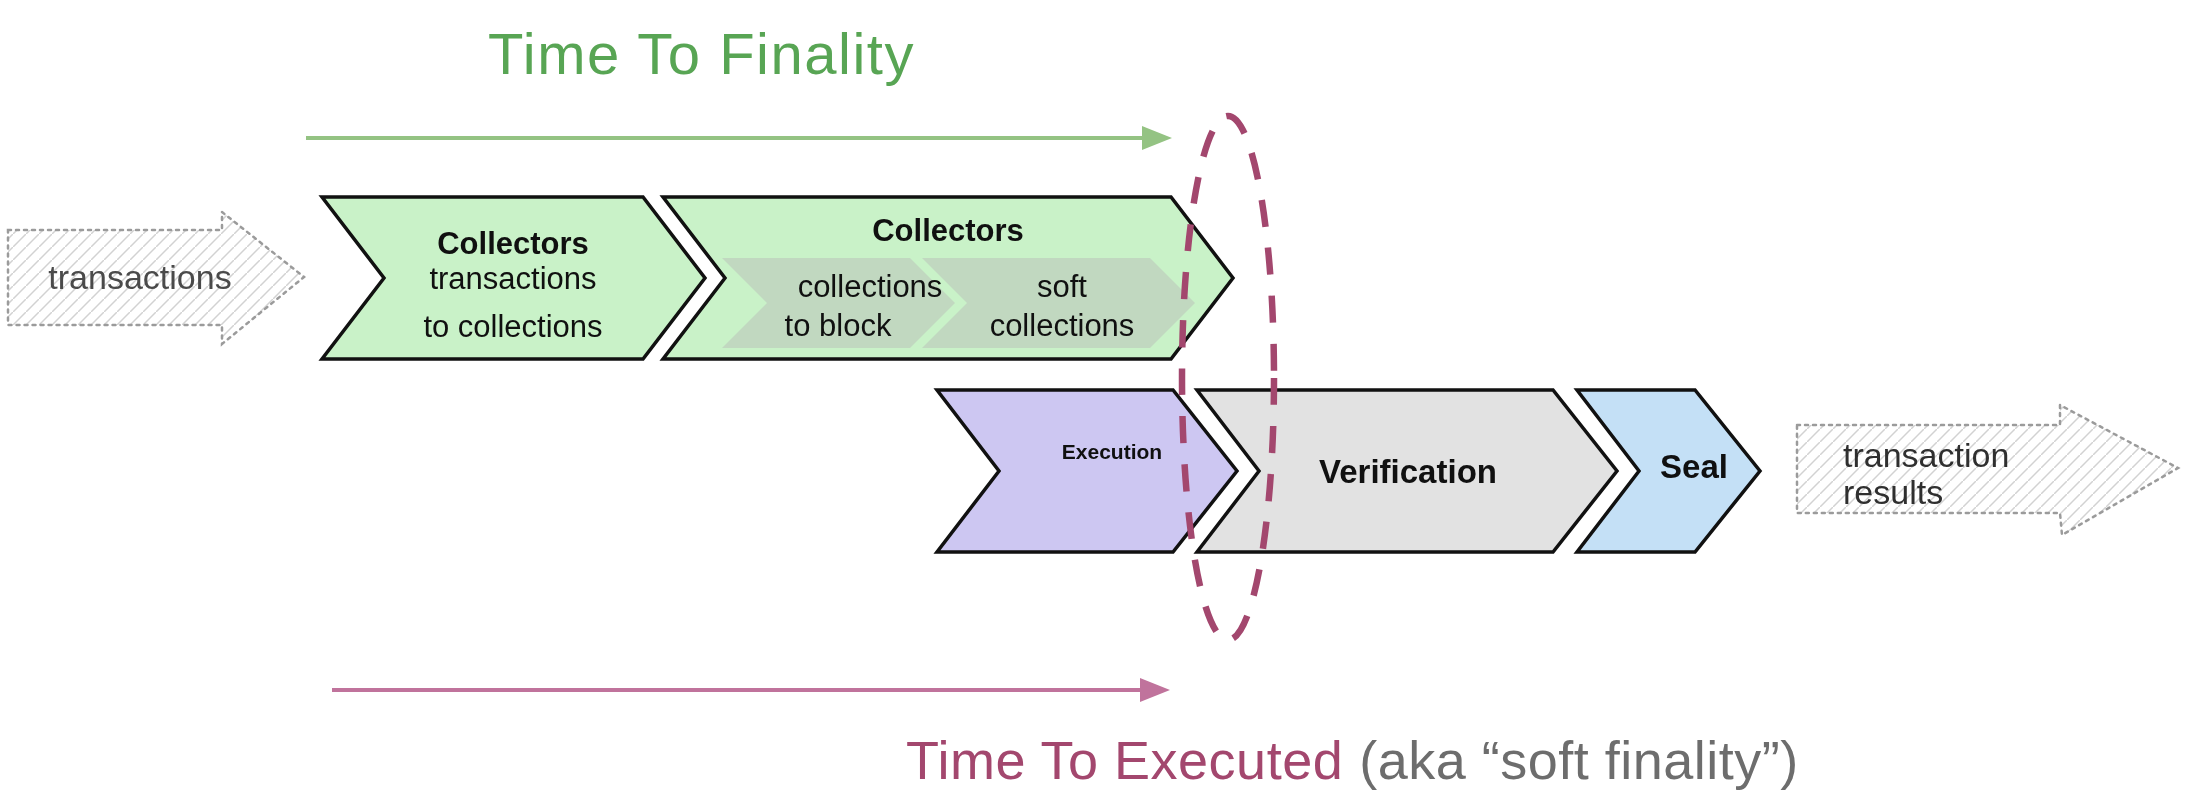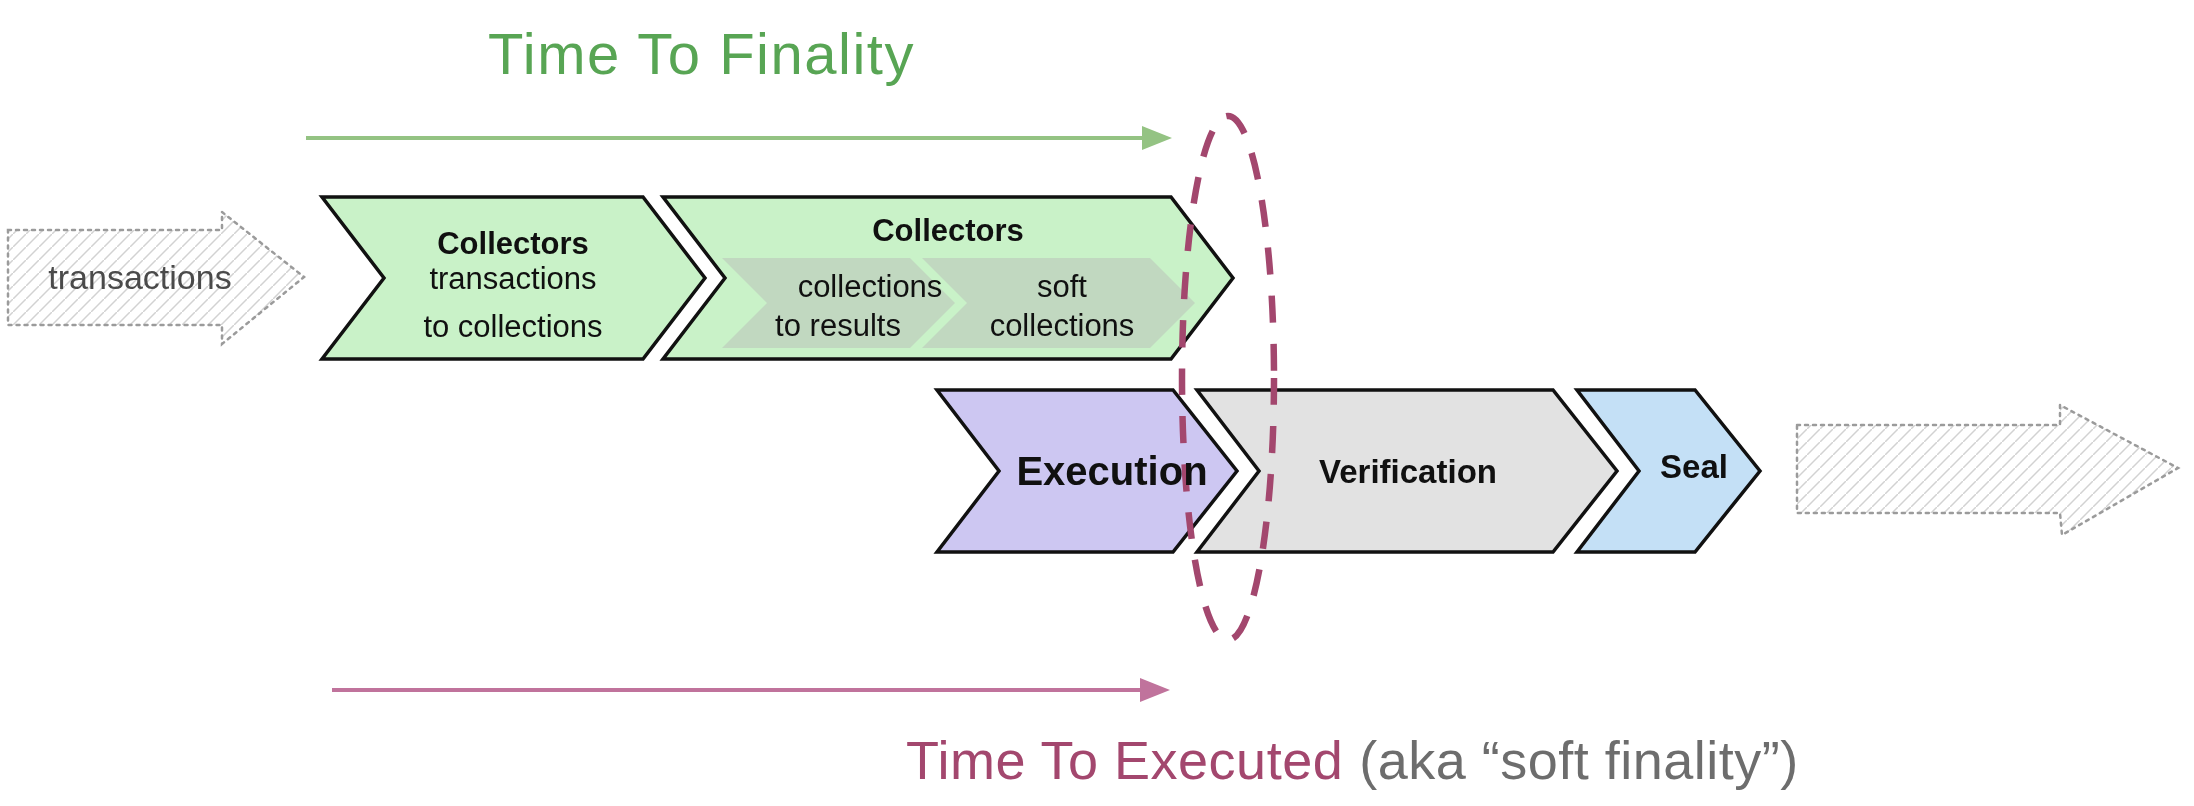--- a/index.html
+++ b/index.html
@@ -53,28 +53,32 @@
   </svg>
 
   <div id="executed-caption">
     <span class="main">Time To Executed</span><span class="suffix">(aka “soft finality”)</span>
   </div>
 
   <div id="finality-title">Time To Finality</div>
 
   <div class="sketch-lbl" style="left:140px;top:277px;">transactions</div>
 
+  <div id="output-label">
+    <div>transaction</div>
+    <div>results</div>
+  </div>
 
   <div class="lbl b" style="left:513px;top:243px;">Collectors</div>
   <div class="lbl" style="left:513px;top:278px;">transactions</div>
   <div class="lbl" style="left:513px;top:318px;margin-top:8px;">to collections</div>
 
   <div class="lbl b" style="left:948px;top:230px;">Collectors</div>
   <div class="lbl" style="left:870px;top:286px;">collections</div>
-  <div class="lbl" style="left:838px;top:325px;">to results</div>
+  <div class="lbl" style="left:838px;top:325px;">to block</div>
   <div class="lbl" style="left:1062px;top:286px;">soft</div>
   <div class="lbl" style="left:1062px;top:325px;">collections</div>
 
-  <div class="lbl b" style="left:1112px;top:471px;font-size:40px;">Execution</div>
+  <div class="lbl b" style="left:1112px;top:451px;font-size:21px;">Execution</div>
   <div class="lbl b" style="left:1408px;top:471px;font-size:33px;">Verification</div>
   <div class="lbl b" style="left:1694px;top:466px;font-size:33px;">Seal</div>
 
 </div>
 
 </body></html>

